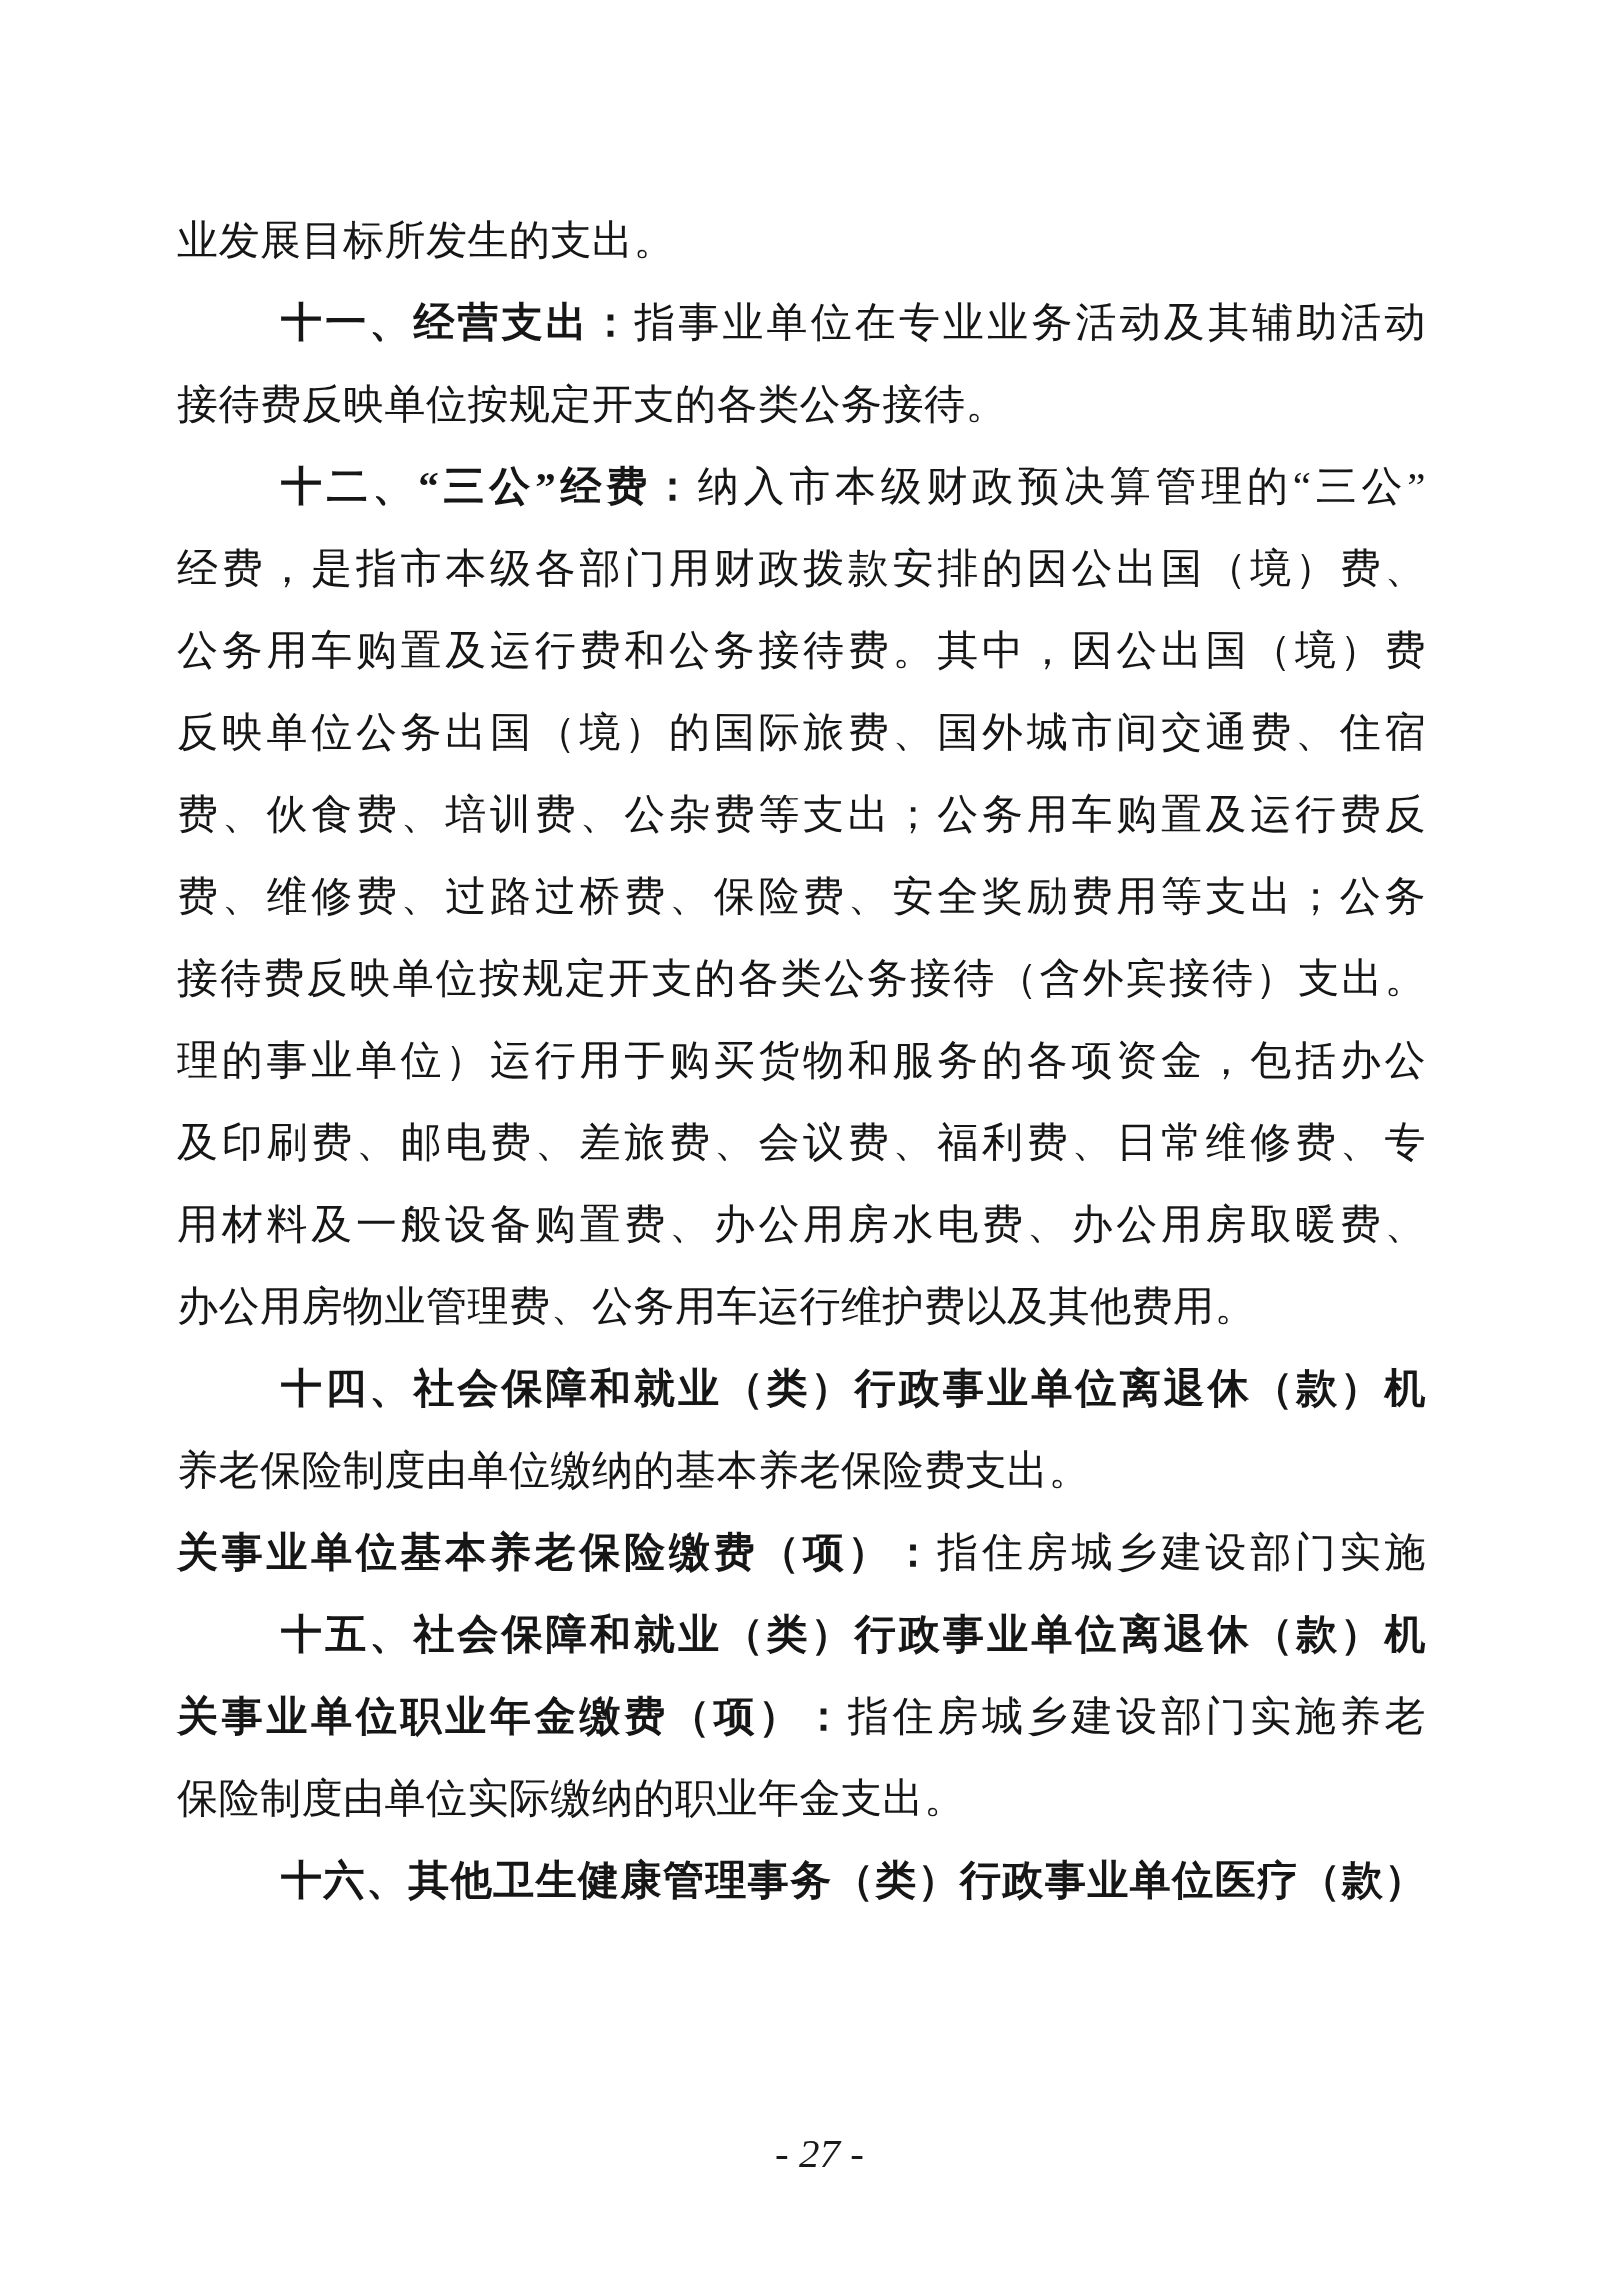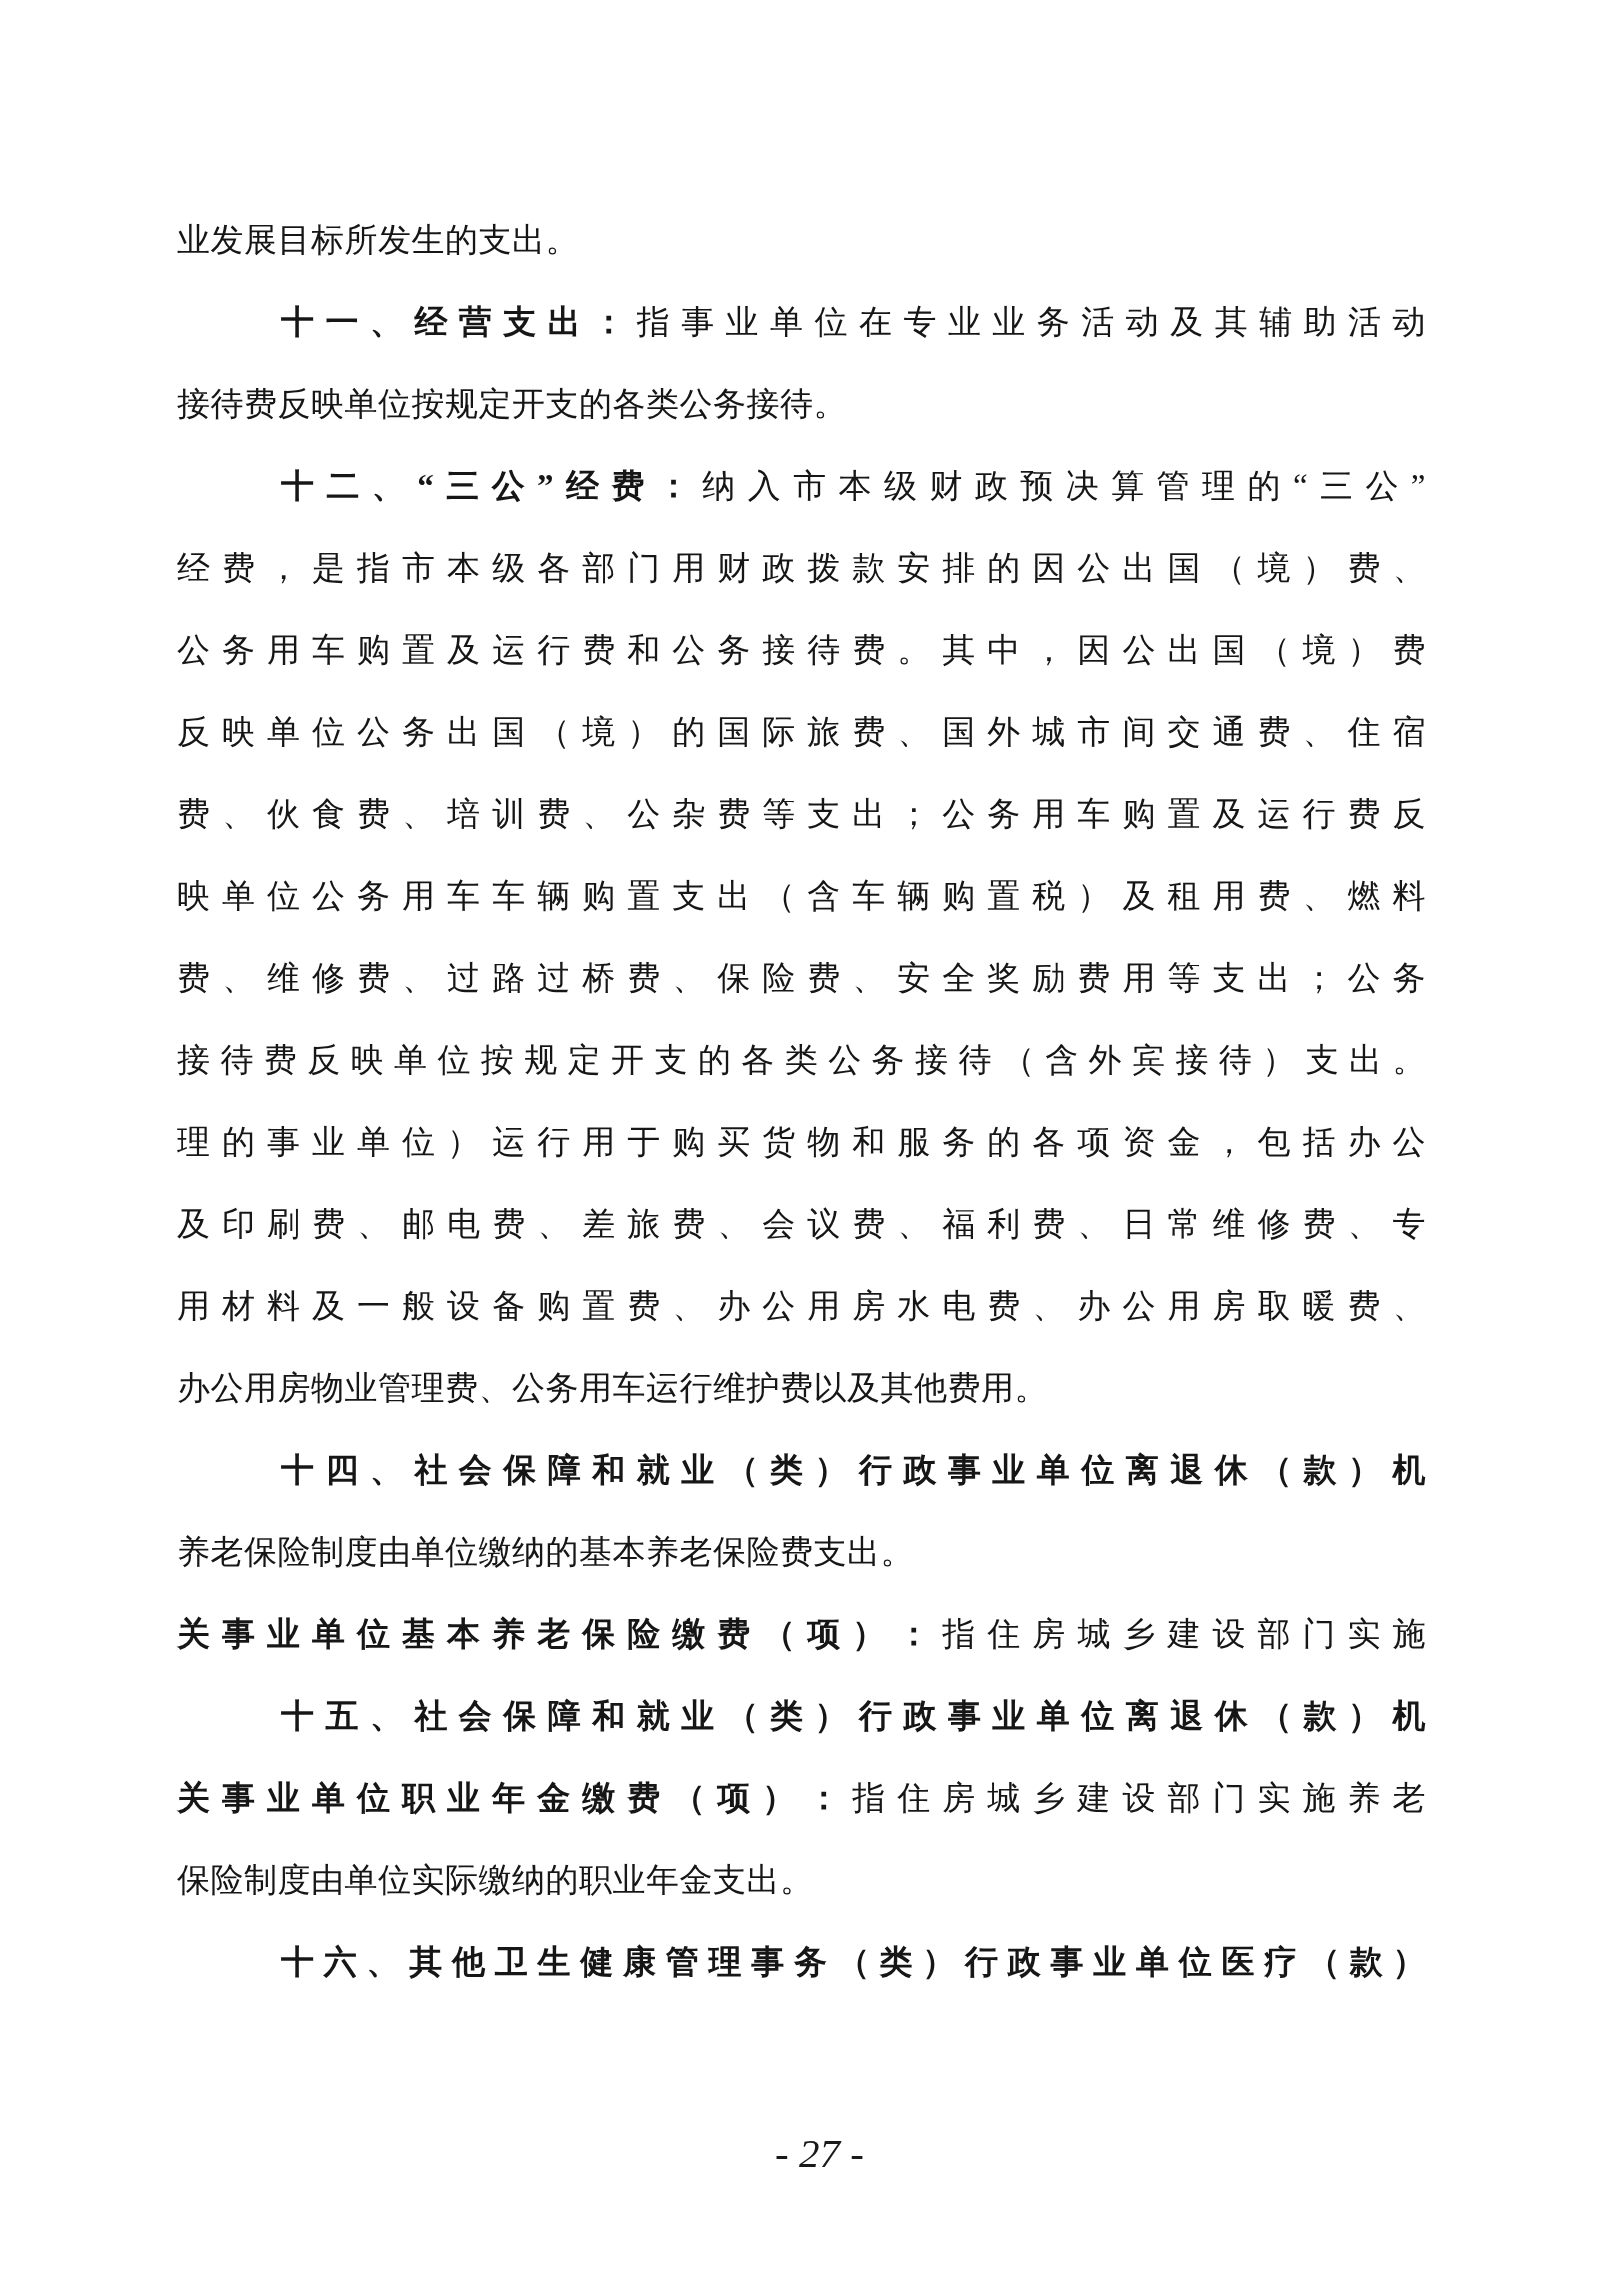--- a/index.html
+++ b/index.html
@@ -17,21 +17,21 @@
   }
   .doc-body {
     position: absolute;
     left: 177px;
     top: 199px;
     width: 1249px;
   }
   .line {
     height: 82px;
     line-height: 82px;
-    font-size: 33px;
+    font-size: 41px;
     text-align: left;
     letter-spacing: 0.5px;
   }
   .line.justify {
     text-align: justify;
     text-align-last: justify;
     text-justify: inter-character;
   }
   .line.indent {
     text-indent: 104px;
@@ -59,21 +59,20 @@
 
 <div class="doc-body">
     <div class="line"><span class="seg">业发展目标所发生的支出。</span></div>
     <div class="line justify indent"><span class="seg bold">十一、经营支出：</span><span class="seg">指事业单位在专业业务活动及其辅助活动</span></div>
     <div class="line"><span class="seg">接待费反映单位按规定开支的各类公务接待。</span></div>
     <div class="line justify indent"><span class="seg bold">十二、“三公”经费：</span><span class="seg">纳入市本级财政预决算管理的“三公”</span></div>
     <div class="line justify"><span class="seg">经费，是指市本级各部门用财政拨款安排的因公出国（境）费、</span></div>
     <div class="line justify"><span class="seg">公务用车购置及运行费和公务接待费。其中，因公出国（境）费</span></div>
     <div class="line justify"><span class="seg">反映单位公务出国（境）的国际旅费、国外城市间交通费、住宿</span></div>
     <div class="line justify"><span class="seg">费、伙食费、培训费、公杂费等支出；公务用车购置及运行费反</span></div>
-    <div class="line justify"><span class="seg">映单位公务用车车辆购置支出（含车辆购置税）及租用费、燃料</span></div>
     <div class="line justify"><span class="seg">费、维修费、过路过桥费、保险费、安全奖励费用等支出；公务</span></div>
     <div class="line justify"><span class="seg">接待费反映单位按规定开支的各类公务接待（含外宾接待）支出。</span></div>
     <div class="line justify"><span class="seg">理的事业单位）运行用于购买货物和服务的各项资金，包括办公</span></div>
     <div class="line justify"><span class="seg">及印刷费、邮电费、差旅费、会议费、福利费、日常维修费、专</span></div>
     <div class="line justify"><span class="seg">用材料及一般设备购置费、办公用房水电费、办公用房取暖费、</span></div>
     <div class="line"><span class="seg">办公用房物业管理费、公务用车运行维护费以及其他费用。</span></div>
     <div class="line justify indent"><span class="seg bold">十四、社会保障和就业（类）行政事业单位离退休（款）机</span></div>
     <div class="line"><span class="seg">养老保险制度由单位缴纳的基本养老保险费支出。</span></div>
     <div class="line justify"><span class="seg bold">关事业单位基本养老保险缴费（项）：</span><span class="seg">指住房城乡建设部门实施</span></div>
     <div class="line justify indent"><span class="seg bold">十五、社会保障和就业（类）行政事业单位离退休（款）机</span></div>

